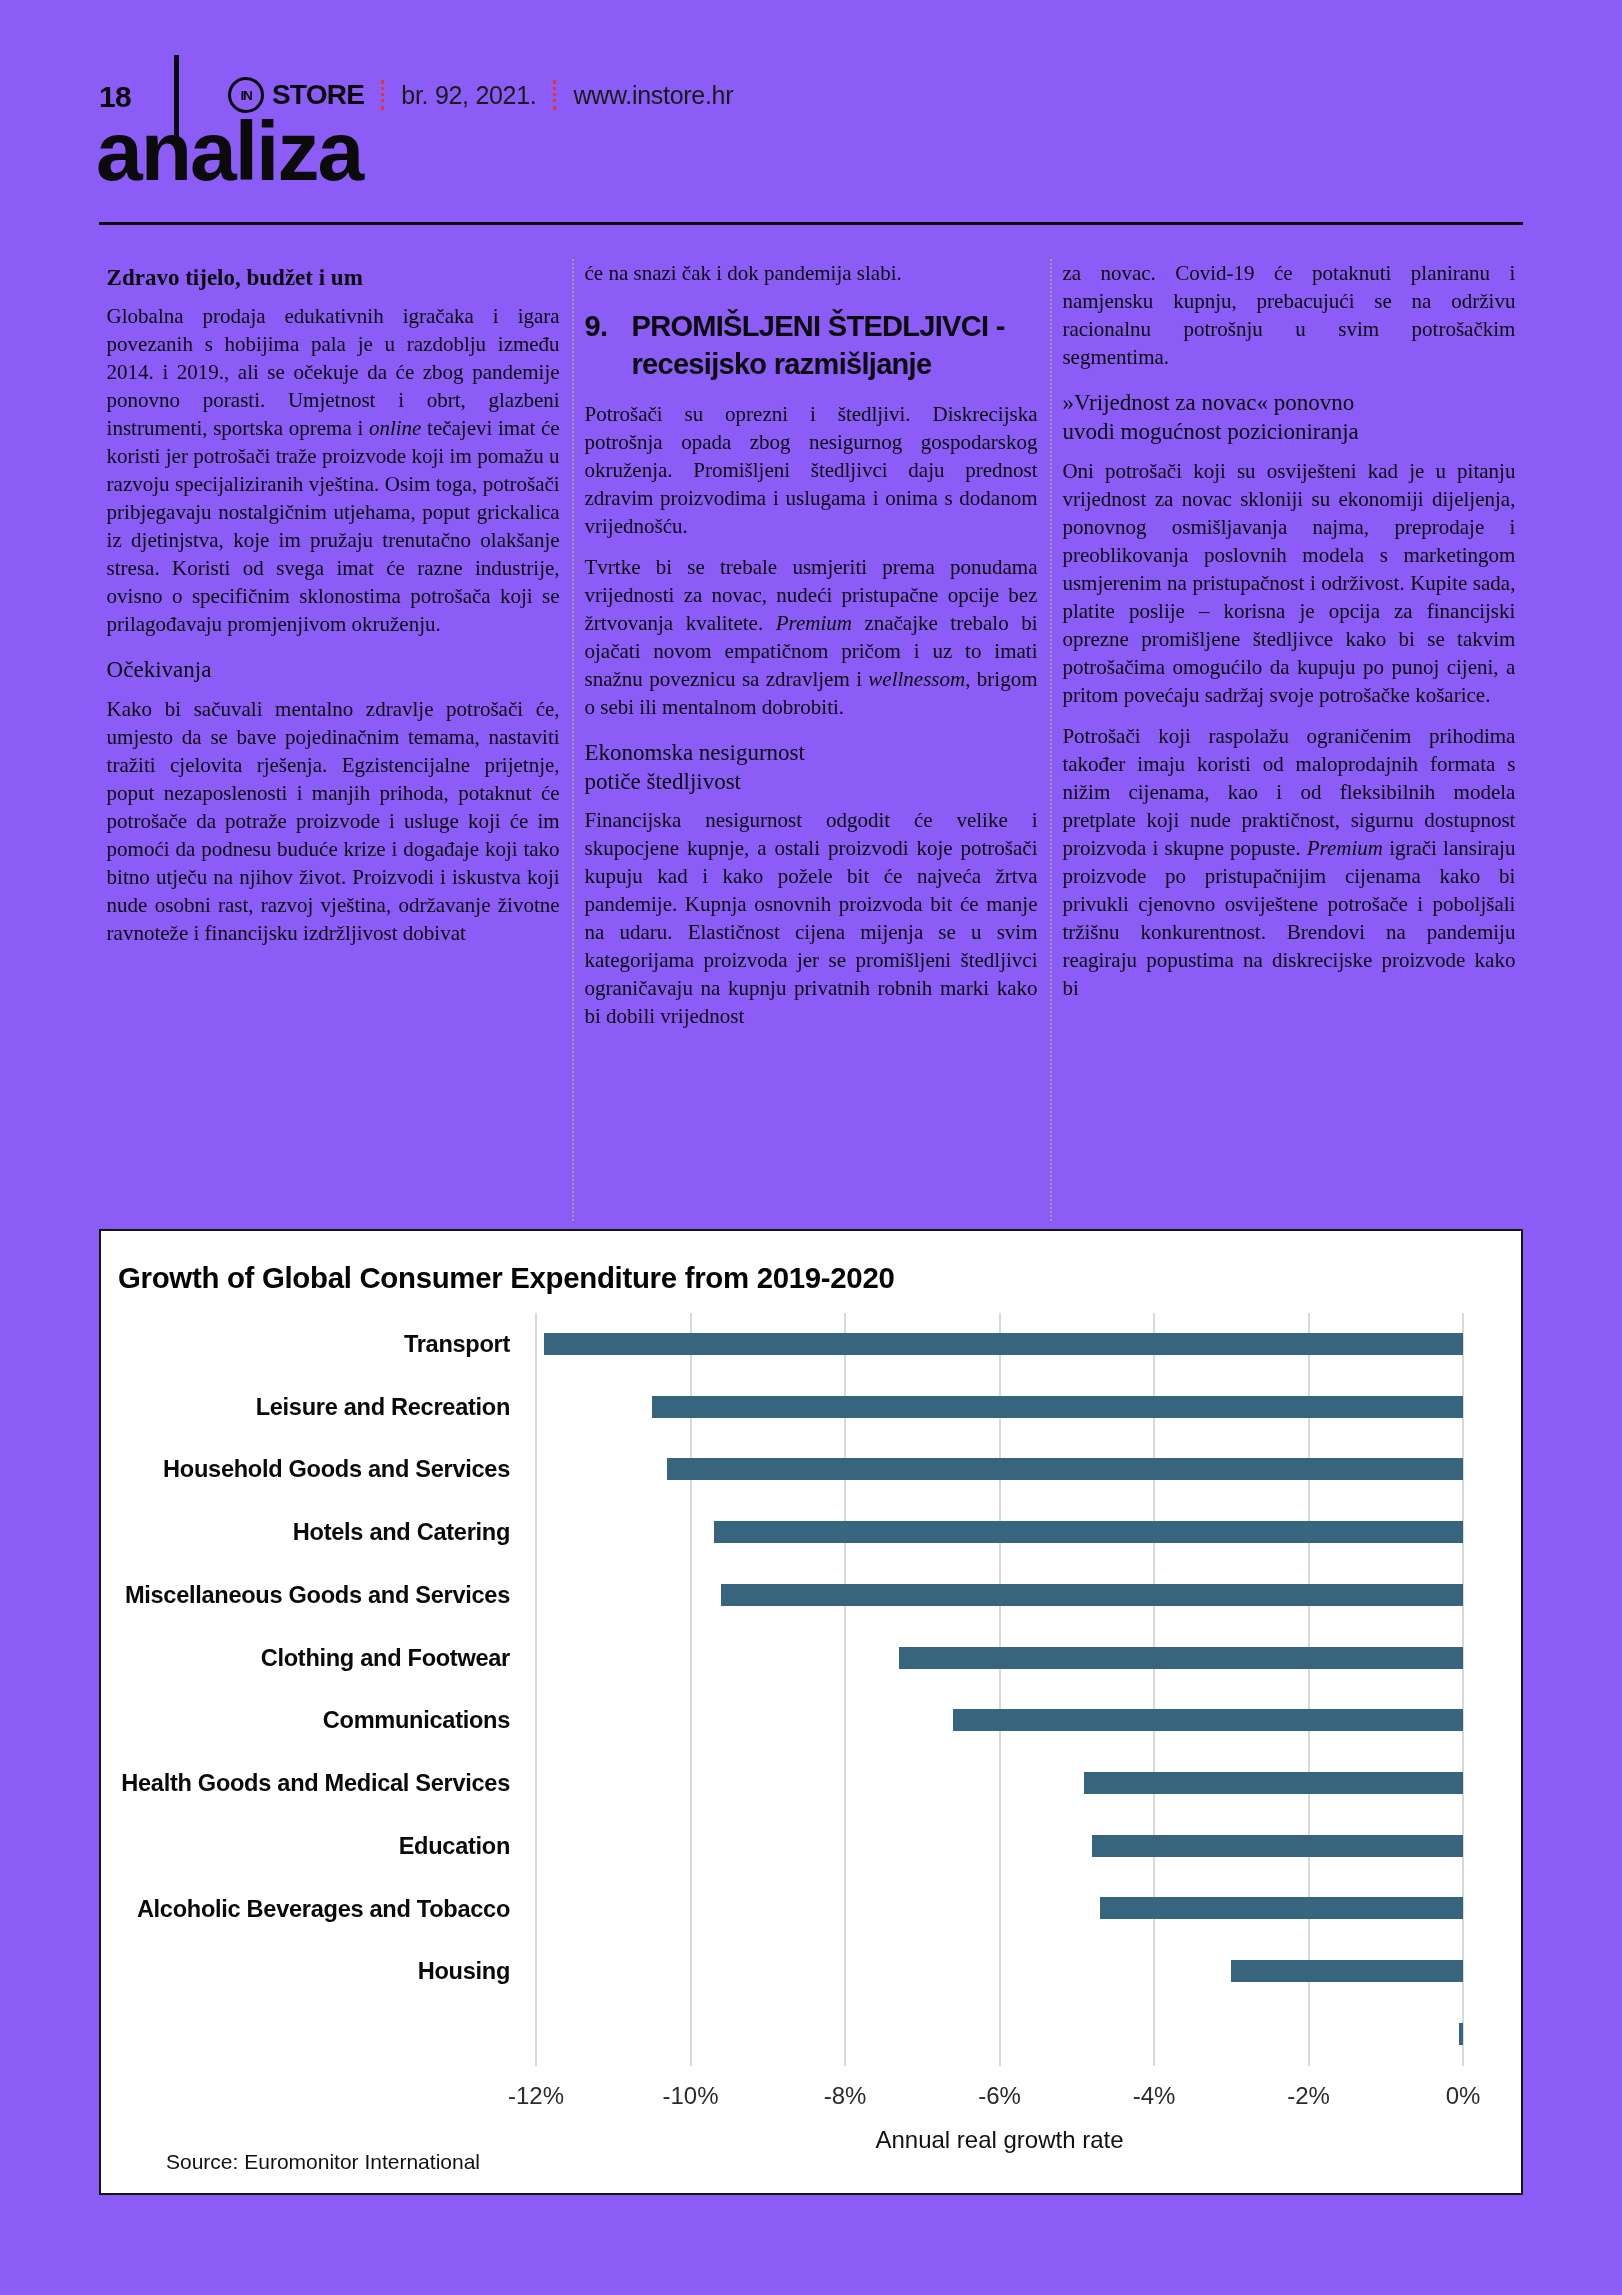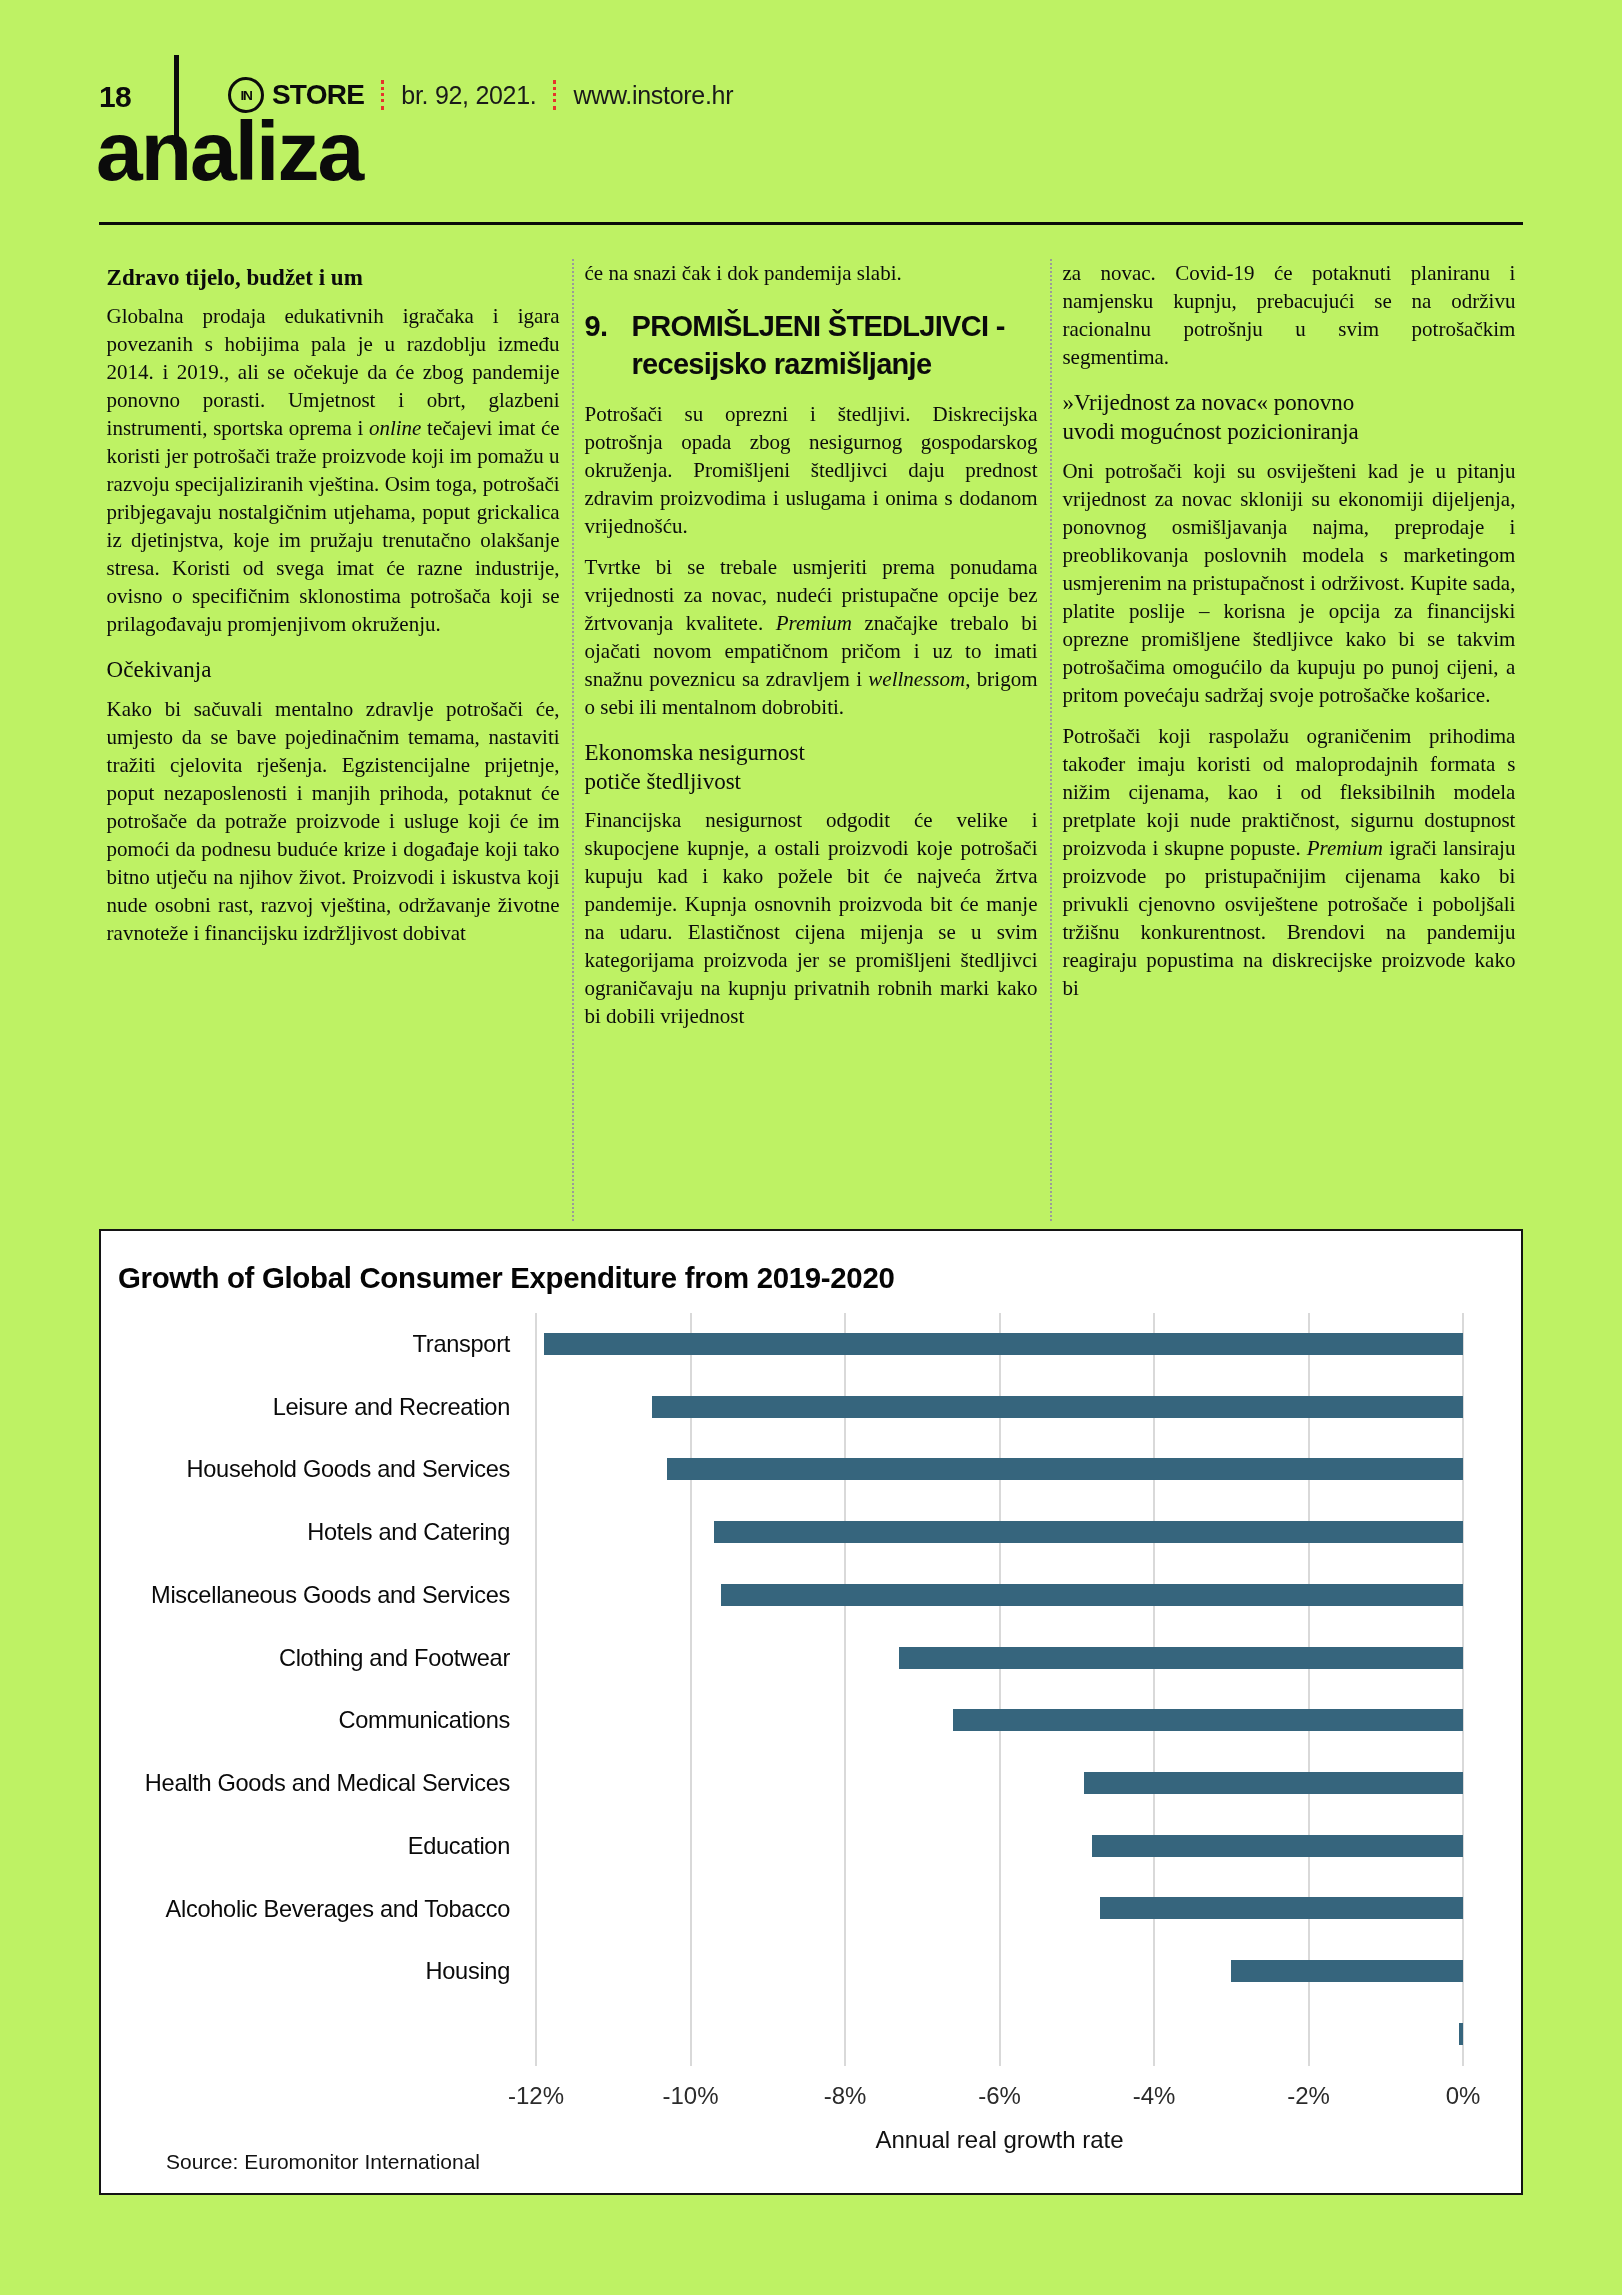--- a/index.html
+++ b/index.html
@@ -1,16 +1,16 @@
 <!DOCTYPE html>
 <html lang="hr" style="font-size:10.5px"><head>
 <meta charset="utf-8">
 <style>
   html,body{margin:0;padding:0;background:#ffffff;}
-  .page{position:relative;width:1623px;height:2295px;background:#bef264;overflow:hidden;
+  .page{position:relative;width:1623px;height:2295px;background:#8b5cf6;overflow:hidden;
         font-family:"Liberation Serif", serif;color:#0b0b0b;}
   
   .pagenum{position:absolute;left:99px;top:80px;font-family:"Liberation Sans",sans-serif;
            font-size:30px;font-weight:800;letter-spacing:-0.7px;}
   .head-vbar{position:absolute;left:174px;top:55px;width:4.6px;height:94px;background:#0b0b0b;}
   .masthead{position:absolute;left:228px;top:77px;display:flex;align-items:center;gap:17px;
             font-family:"Liberation Sans",sans-serif;}
   .logo{display:flex;align-items:center;gap:7.9px;}
   .logo-circle{display:flex;align-items:center;justify-content:center;width:30px;height:30px;
                border:3.3px solid #0b0b0b;border-radius:50%;font-size:13.7px;font-weight:800;letter-spacing:-1.3px;}
@@ -32,21 +32,21 @@
                letter-spacing:-0.7px;text-align:left;}
   .num-heading .num{position:absolute;left:0;top:0;}
   .ital{font-style:italic;}
   
   .chart-box{position:absolute;left:99px;top:1229px;width:1424px;height:966px;
              border:2px solid #141414;box-sizing:border-box;background:#fff;
              font-family:"Liberation Sans",sans-serif;}
   .chart-title{position:absolute;top:30px;left:17px;right:0;text-align:left;
                font-size:29.4px;font-weight:700;letter-spacing:-0.3px;color:#050505;}
   .chart-labels{position:absolute;left:0;top:82px;width:422px;height:753px;
-                display:grid;grid-template-rows:repeat(12,1fr);}
+                display:grid;grid-template-rows:repeat(12,1fr);font-weight:bold;}
   .chart-labels .cat{display:flex;align-items:center;justify-content:flex-end;
                      padding-right:13px;font-size:23.6px;color:#0a0a0a;letter-spacing:-0.3px;}
   .chart-plot{position:absolute;left:435px;top:82px;right:58px;height:753px;}
   .gridline{position:absolute;top:0;bottom:0;width:2px;background:#d9d9d9;}
   .bar-row{position:absolute;left:0;right:0;height:63px;}
   .bar{position:absolute;right:0;top:20px;height:22px;background:#36657d;}
   .chart-ticks{position:absolute;left:435px;right:58px;top:851px;height:29px;font-size:24px;color:#2b2b2b;}
   .chart-ticks .tick{position:absolute;transform:translateX(-50%);white-space:nowrap;}
   .chart-xlabel{position:absolute;left:435px;right:58px;top:895px;text-align:center;
                 font-size:24px;color:#111;}

